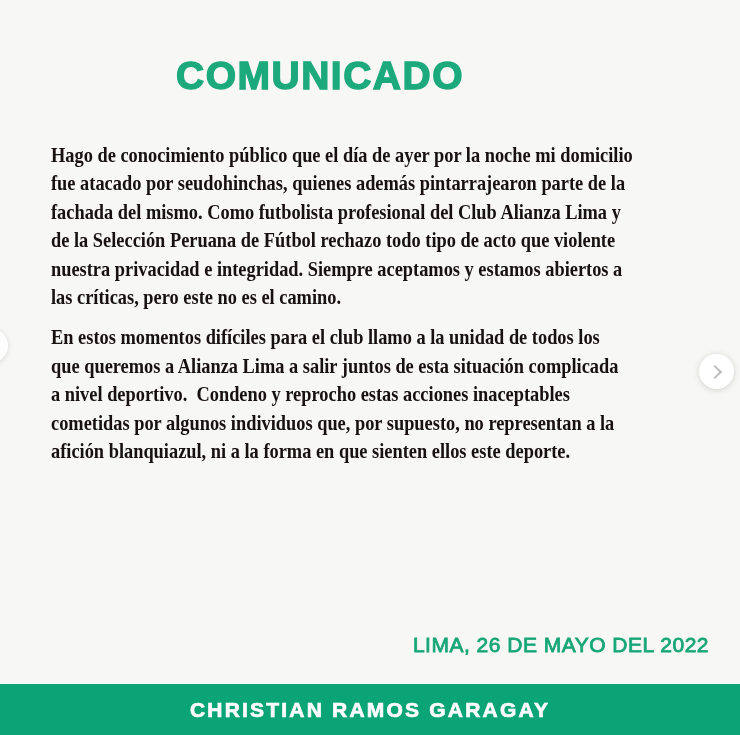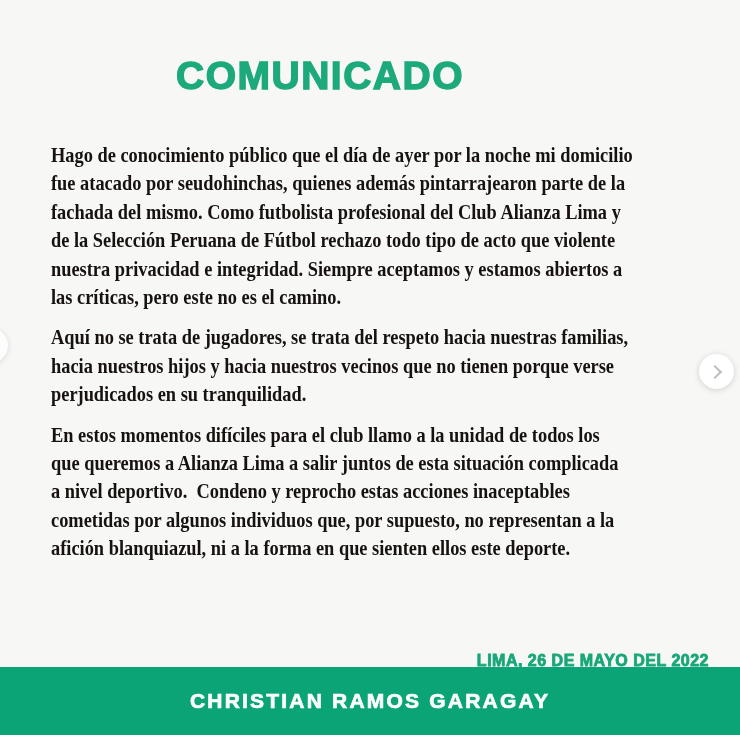--- a/index.html
+++ b/index.html
@@ -17,27 +17,27 @@
     -webkit-text-stroke:1.4px currentColor;
   }
   .statement{position:absolute;left:39px;top:141px;width:680px;margin-left:12px;}
   .para{margin:0 0 12px 0;}
   .line{
     font-family:"Liberation Serif","DejaVu Serif",serif;font-weight:bold;
     font-size:21px;line-height:28.4px;white-space:pre;
     transform:scaleX(0.875);transform-origin:0 50%;
   }
   .date-line{
-    position:absolute;top:652px;right:31px;
-    font-family:"Liberation Sans",sans-serif;font-weight:bold;
-    font-size:16px;letter-spacing:0.5px;
+    position:absolute;top:633px;right:31px;
+    font-family:"Liberation Sans",sans-serif;font-weight:normal;
+    font-size:21px;letter-spacing:0.5px;
     -webkit-text-stroke:0.8px currentColor;
   }
   .footer-bar{
-    position:absolute;left:0;bottom:0;width:740px;height:68px;
+    position:absolute;left:0;bottom:0;width:740px;height:51px;
     display:flex;align-items:center;justify-content:center;
   }
   .footer-name{
     font-family:"Liberation Sans",sans-serif;font-weight:bold;
     font-size:21px;letter-spacing:2.2px;color:#fdfdfd;
     -webkit-text-stroke:0.7px #fdfdfd;
   }
   .carousel-btn{
     position:absolute;width:35px;height:35px;border-radius:50%;
     background:#ffffff;box-shadow:0 1px 6px rgba(0,0,0,0.16);
@@ -61,25 +61,20 @@
   <div class="statement">
       <div class="para">
         <div class="line" style="color: rgb(23, 18, 15);">Hago de conocimiento público que el día de ayer por la noche mi domicilio</div>
         <div class="line" style="color: rgb(23, 18, 15);">fue atacado por seudohinchas, quienes además pintarrajearon parte de la</div>
         <div class="line" style="color: rgb(23, 18, 15);">fachada del mismo. Como futbolista profesional del Club Alianza Lima y</div>
         <div class="line" style="color: rgb(23, 18, 15);">de la Selección Peruana de Fútbol rechazo todo tipo de acto que violente</div>
         <div class="line" style="color: rgb(23, 18, 15);">nuestra privacidad e integridad. Siempre aceptamos y estamos abiertos a</div>
         <div class="line" style="color: rgb(23, 18, 15);">las críticas, pero este no es el camino.</div>
       </div>
       <div class="para">
-        <div class="line" style="color: rgb(23, 18, 15);">Aquí no se trata de jugadores, se trata del respeto hacia nuestras familias,</div>
-        <div class="line" style="color: rgb(23, 18, 15);">hacia nuestros hijos y hacia nuestros vecinos que no tienen porque verse</div>
-        <div class="line" style="color: rgb(23, 18, 15);">perjudicados en su tranquilidad.</div>
-      </div>
-      <div class="para">
         <div class="line" style="color: rgb(23, 18, 15);">En estos momentos difíciles para el club llamo a la unidad de todos los</div>
         <div class="line" style="color: rgb(23, 18, 15);">que queremos a Alianza Lima a salir juntos de esta situación complicada</div>
         <div class="line" style="color: rgb(23, 18, 15);">a nivel deportivo.  Condeno y reprocho estas acciones inaceptables</div>
         <div class="line" style="color: rgb(23, 18, 15);">cometidas por algunos individuos que, por supuesto, no representan a la</div>
         <div class="line" style="color: rgb(23, 18, 15);">afición blanquiazul, ni a la forma en que sienten ellos este deporte.</div>
       </div>
     </div>
 
   <div class="date-line" style="color: rgb(23, 166, 120);">LIMA, 26 DE MAYO DEL 2022</div>
 

